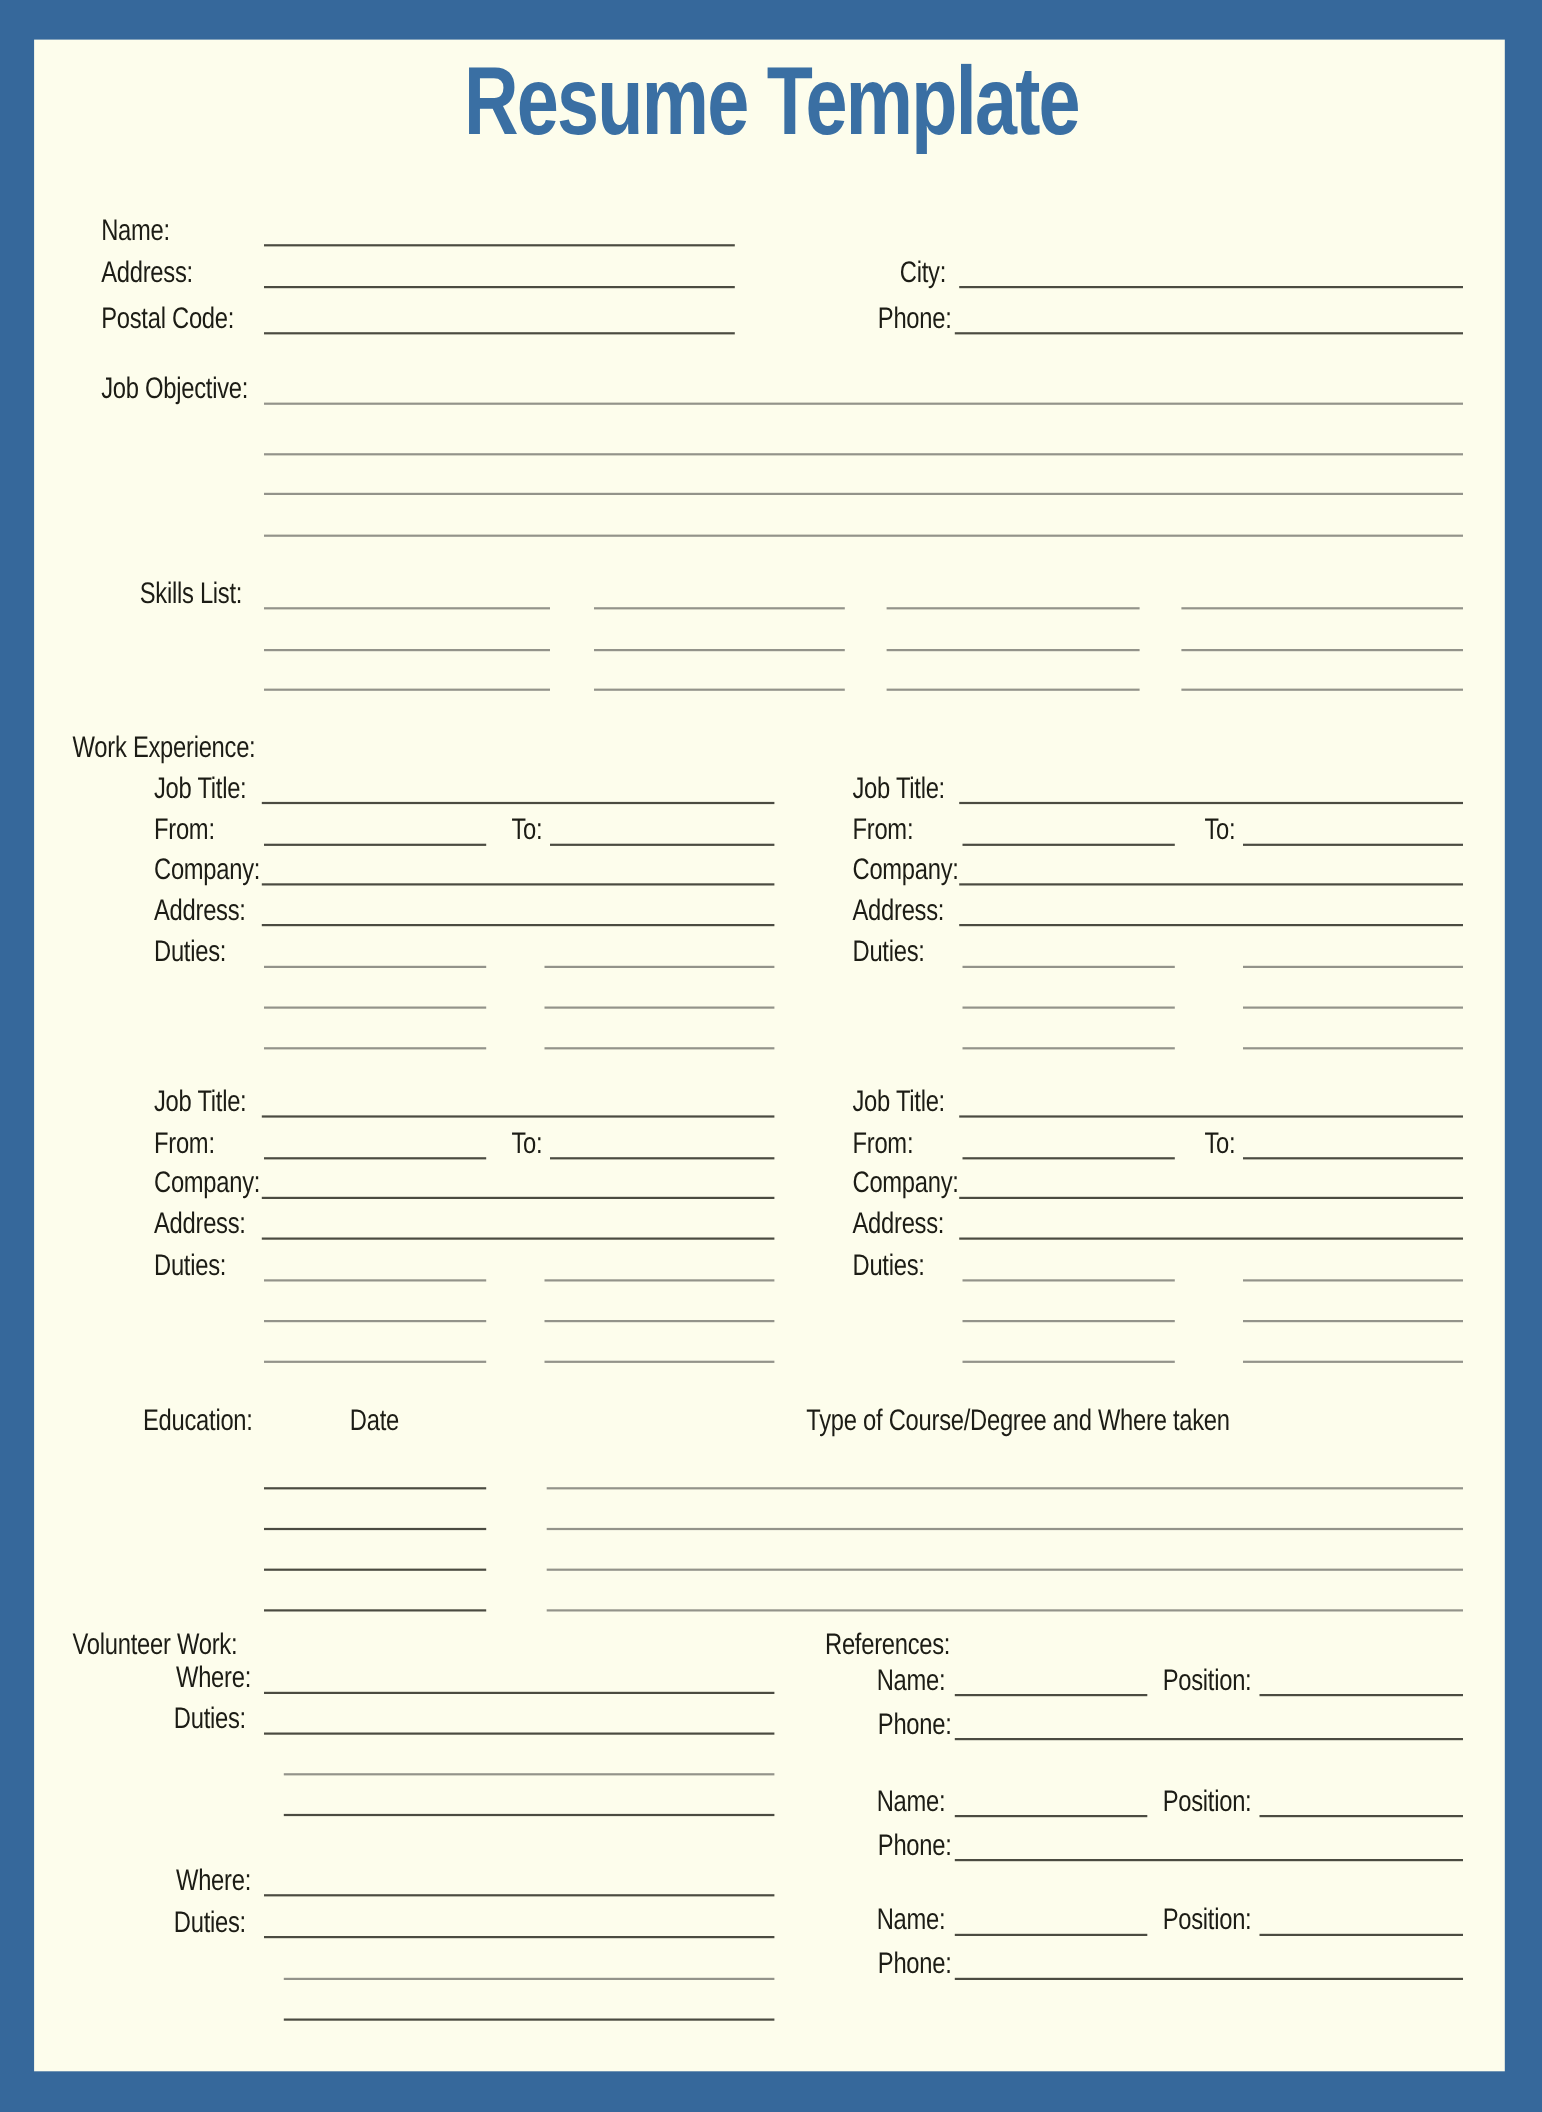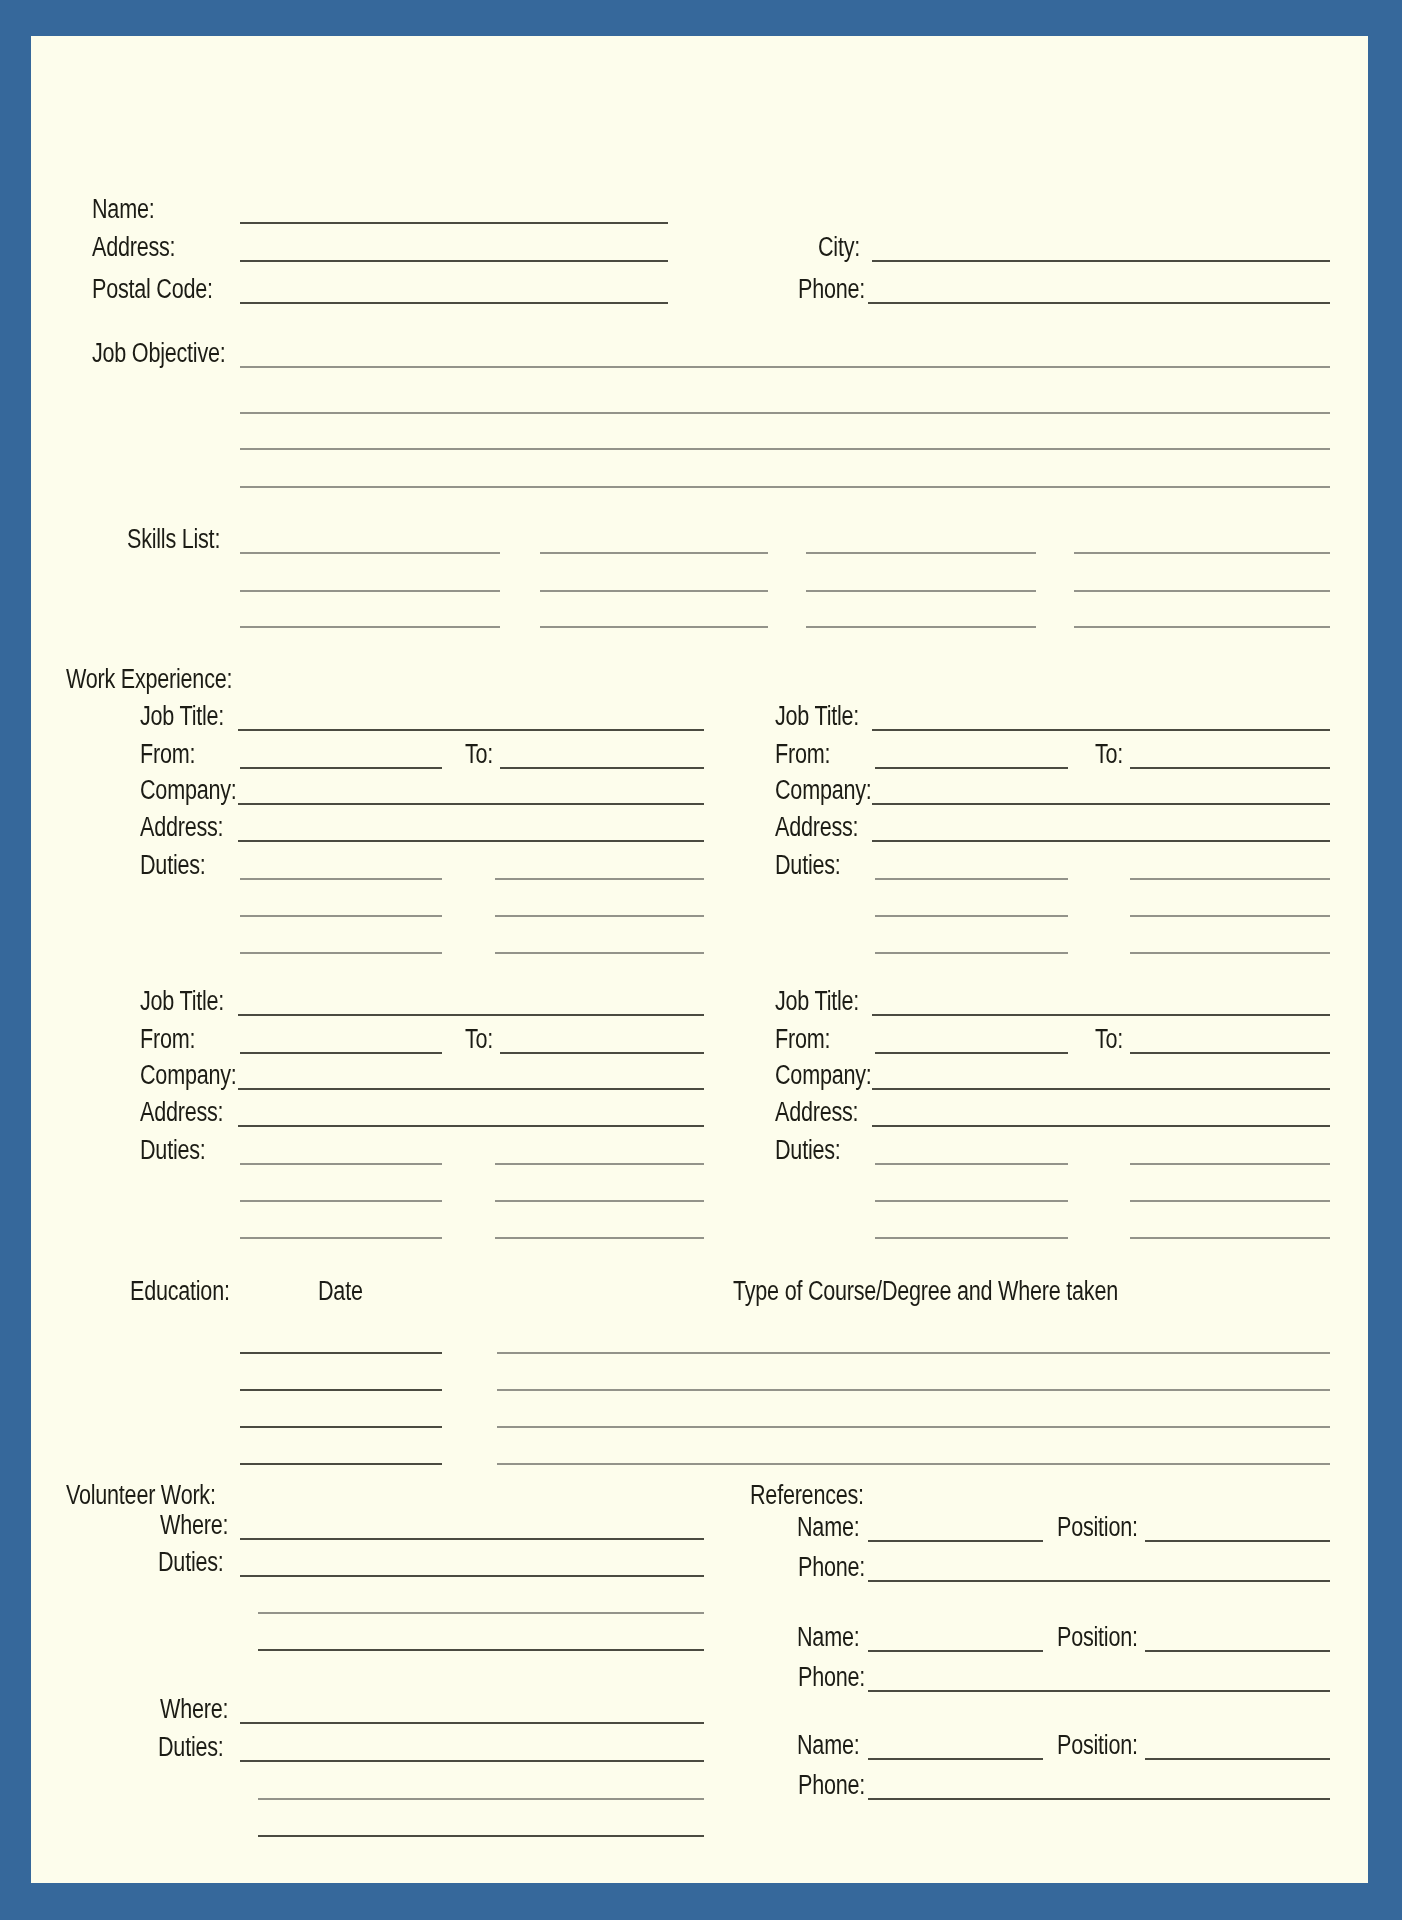--- a/index.html
+++ b/index.html
@@ -35,20 +35,21 @@
   }
   .ln{position:absolute;height:2px;background:var(--dark);}
   .ln.lt{background:var(--light);}
 </style>
 </head>
 <body>
 
 <div class="page">
   <div class="paper"></div>
 
+  <div class="title"><span>Resume Template</span></div>
 
   <div class="lbl" style="left:92px;top:194px">Name:</div>
   <div class="ln" style="left:240px;top:222px;width:428px"></div>
 
   <div class="lbl" style="left:92px;top:232px">Address:</div>
   <div class="ln" style="left:240px;top:260px;width:428px"></div>
   <div class="lbl" style="left:818px;top:232px">City:</div>
   <div class="ln" style="left:872px;top:260px;width:458px"></div>
 
   <div class="lbl" style="left:92px;top:274px">Postal Code:</div>

